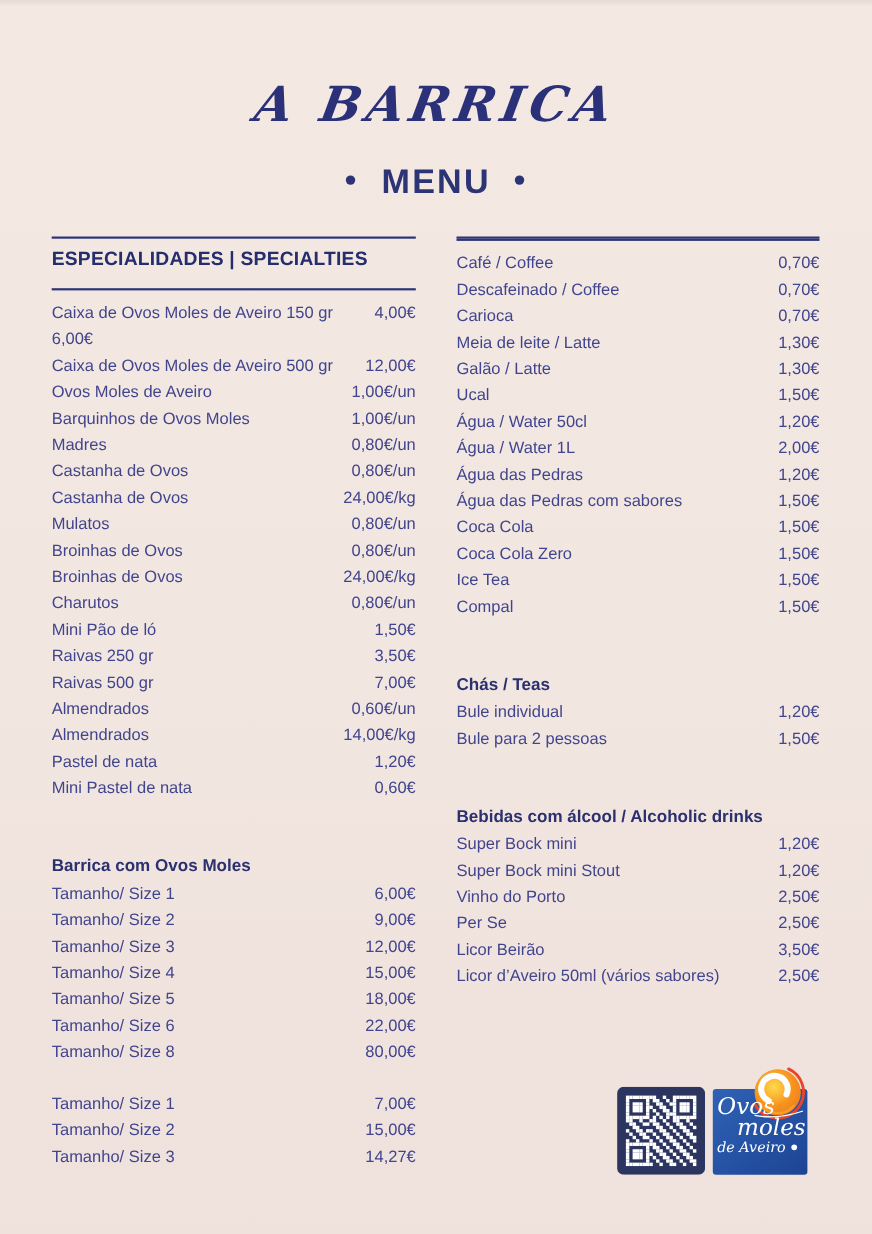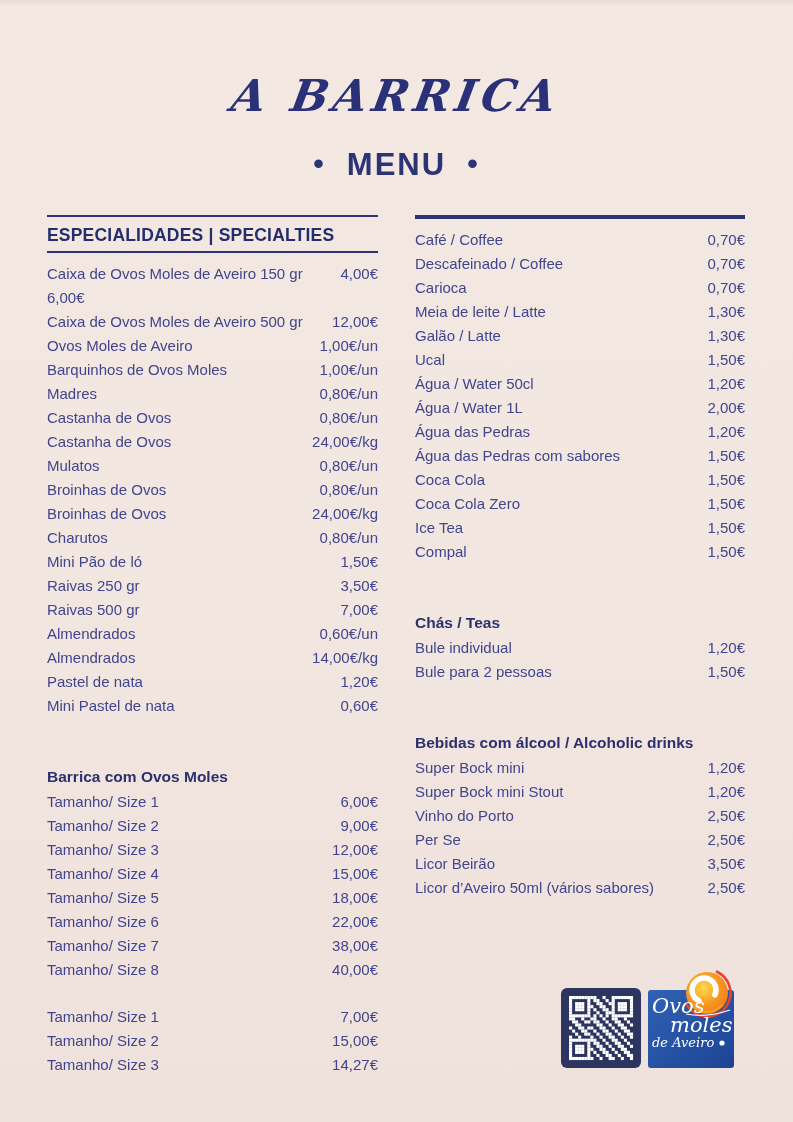--- a/index.html
+++ b/index.html
@@ -27,21 +27,21 @@
     color:#2c3476;font-weight:bold;font-size:31px;letter-spacing:2px;
   }
   .menu-line .bullet{
     font-size:30px;vertical-align:1px;margin:0 21px;
   }
   .col{position:absolute;top:215px;}
   .col-left{left:47px;width:331px;}
   .col-right{left:415px;width:330px;}
   .rule{height:2px;background:var(--rule);}
   .col-header{
-    margin:7px 0 5px 0;font-weight:bold;font-size:17.5px;color:var(--navy);
+    margin:7px 0 16px 0;font-weight:bold;font-size:17.5px;color:var(--navy);
     letter-spacing:0.2px;line-height:22px;
   }
   .sections{margin-top:8px;}
   .section + .section{margin-top:23px;}
   #right-sections .section:nth-child(3){margin-top:12px;}
   .section-title{
     height:24px;display:flex;align-items:center;
     font-weight:bold;font-size:15.5px;color:#2b316f;margin-top:48px;
   }
   .menu-row{
@@ -162,26 +162,22 @@
         </div>
         <div class="menu-row">
           <span class="item-name">Tamanho/ Size 5</span>
           <span class="item-price">18,00€</span>
         </div>
         <div class="menu-row">
           <span class="item-name">Tamanho/ Size 6</span>
           <span class="item-price">22,00€</span>
         </div>
         <div class="menu-row">
-          <span class="item-name">Tamanho/ Size 7</span>
-          <span class="item-price">38,00€</span>
-        </div>
-        <div class="menu-row">
           <span class="item-name">Tamanho/ Size 8</span>
-          <span class="item-price">40,00€</span>
+          <span class="item-price">80,00€</span>
         </div>
       </div>
       <div class="section">
         <div class="menu-row">
           <span class="item-name">Tamanho/ Size 1</span>
           <span class="item-price">7,00€</span>
         </div>
         <div class="menu-row">
           <span class="item-name">Tamanho/ Size 2</span>
           <span class="item-price">15,00€</span>

